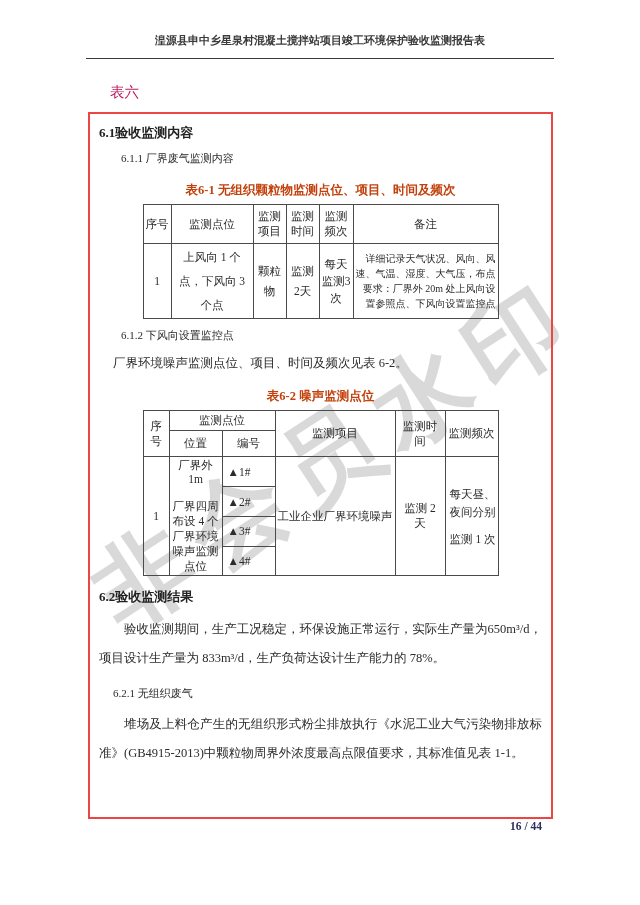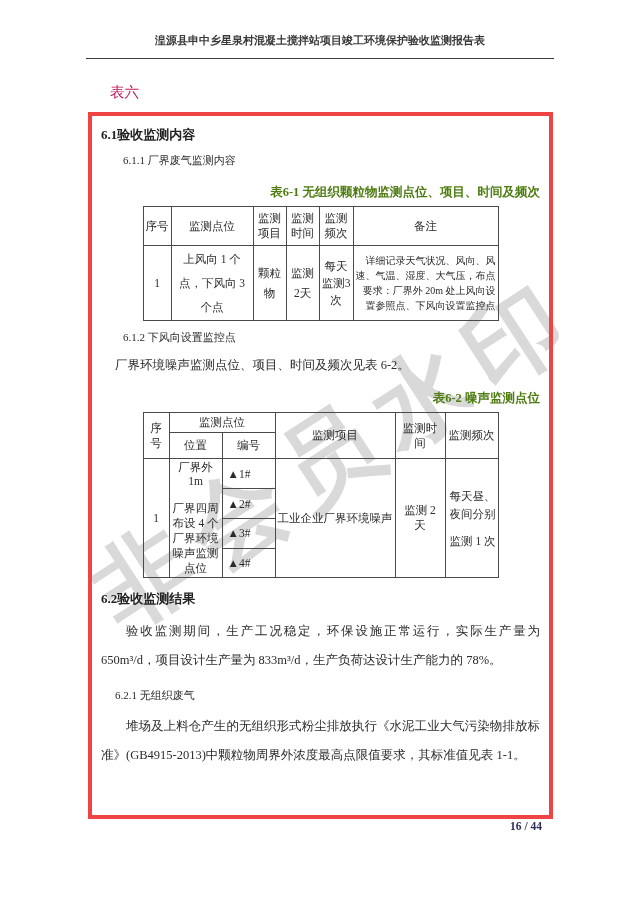--- a/index.html
+++ b/index.html
@@ -44,35 +44,35 @@
     left: 96px; top: 83px;
     font-size: 14.5px;
     font-weight: normal;
     color: #be185d;
     margin-left: 14px;
   }
   .main-box {
     position: absolute;
     left: 88px; top: 112px;
     width: 465px; height: 707px;
-    border: 4px solid #ef4444;
+    border: 2px solid #ef4444;
     padding: 5px 9px;
   }
   .page-number {
     position: absolute;
     left: 510px; top: 820px;
     font-size: 11.5px;
     font-weight: bold;
     color: #2e2e5e;
   }
   
   .sec-h1 { font-size: 13px; font-weight: bold; margin-top: 5px; color: #222; }
   .sec-h2 { font-size: 11px; margin: 9px 0 0 22px; }
   .para-line { font-size: 12.5px; margin: 12px 0 0 14px; }
-  .tbl-title { text-align: right; font-weight: bold; font-size: 12.5px; margin-top: 16px; color: #4d7c0f; }
+  .tbl-title { text-align: center; font-weight: bold; font-size: 12.5px; margin-top: 16px; color: #c2410c; }
   .para-block {
     font-size: 12.5px;
     line-height: 29px;
     text-indent: 2em;
     text-align: justify;
     margin-top: 9px;
   }
   
   table {
     width: 356px;

